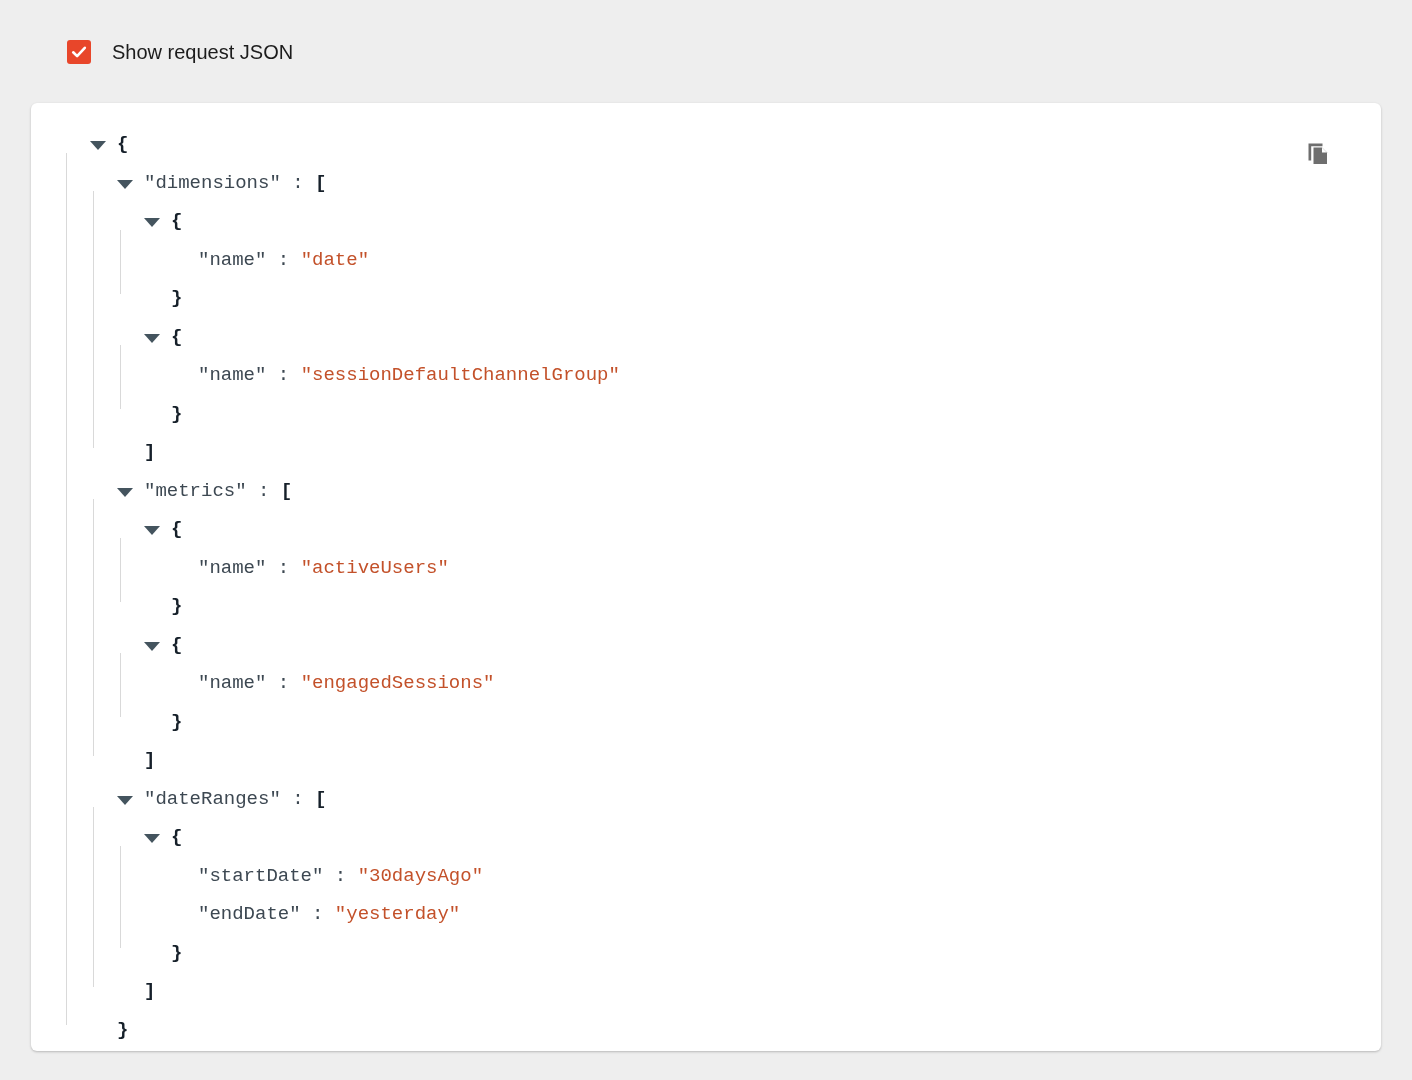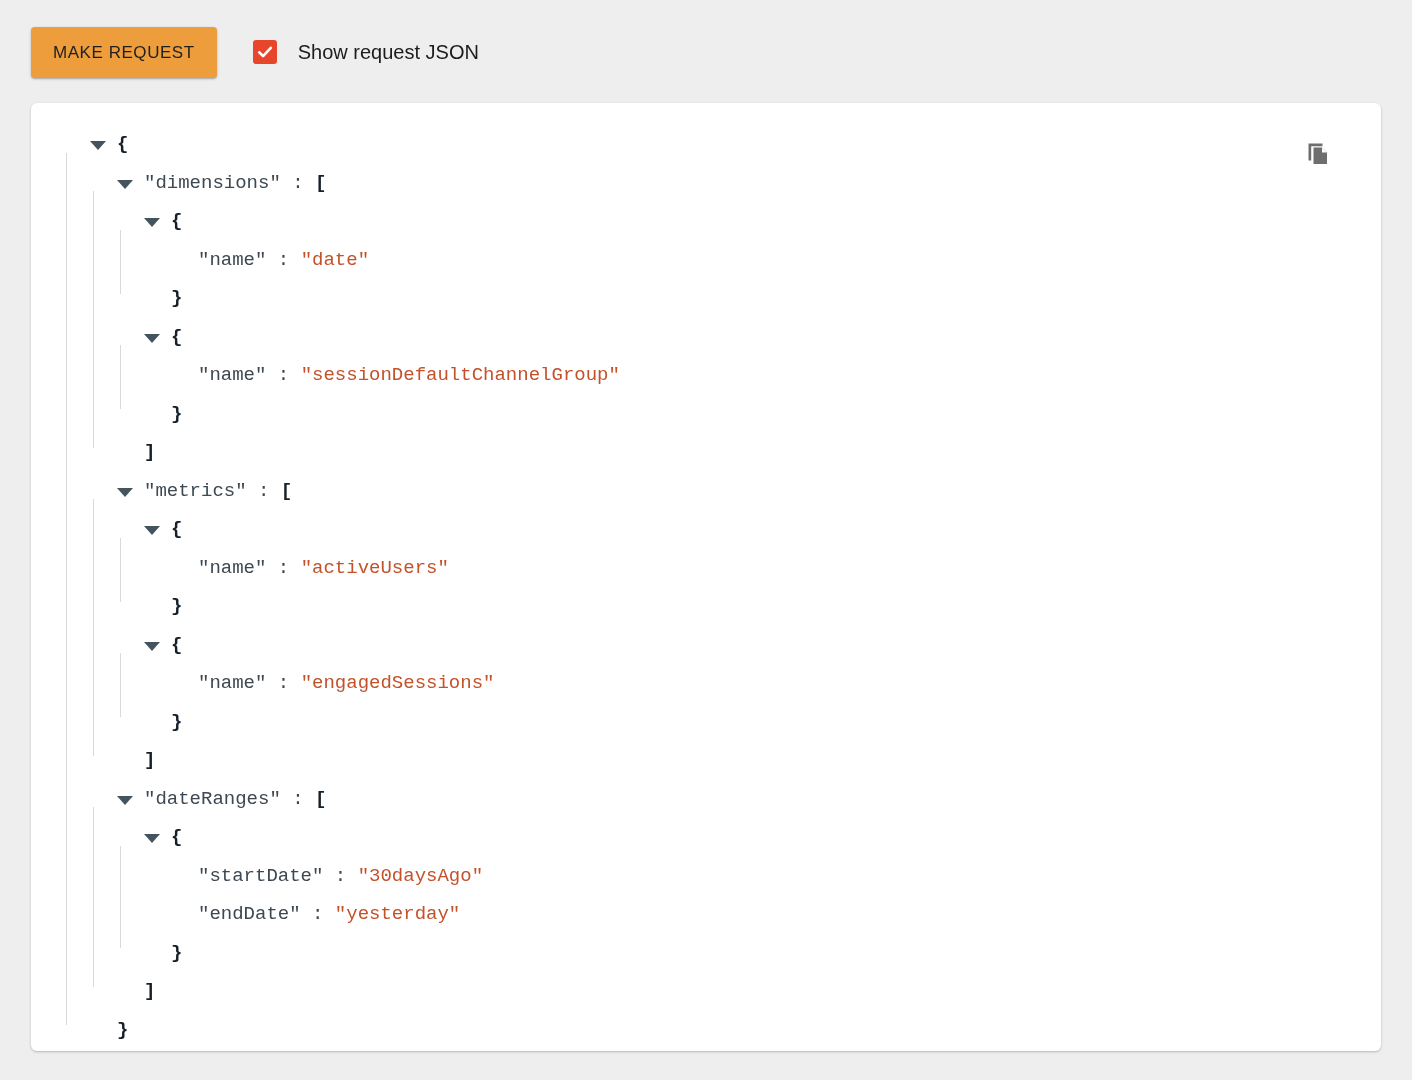--- a/index.html
+++ b/index.html
@@ -128,21 +128,20 @@
 
   .k { color: #3d4852; }
   .v { color: #c3512a; }
   .p { color: #3d4852; }
   .b { color: #16202a; font-weight: bold; }
 </style>
 </head>
 <body>
 
 <div class="toolbar">
-  <button class="make-request-btn">MAKE REQUEST</button>
 
   <label class="checkbox-group">
     <span class="checkbox-box">
       <svg width="18" height="18" viewBox="0 0 18 18" aria-hidden="true">
         <polyline points="3.2,9.3 7.1,13.1 14.8,4.8" fill="none" stroke="#ffffff" stroke-width="2.6" stroke-linecap="round" stroke-linejoin="round"></polyline>
       </svg>
     </span>
     <span class="checkbox-label">Show request JSON</span>
   </label>
 </div>

